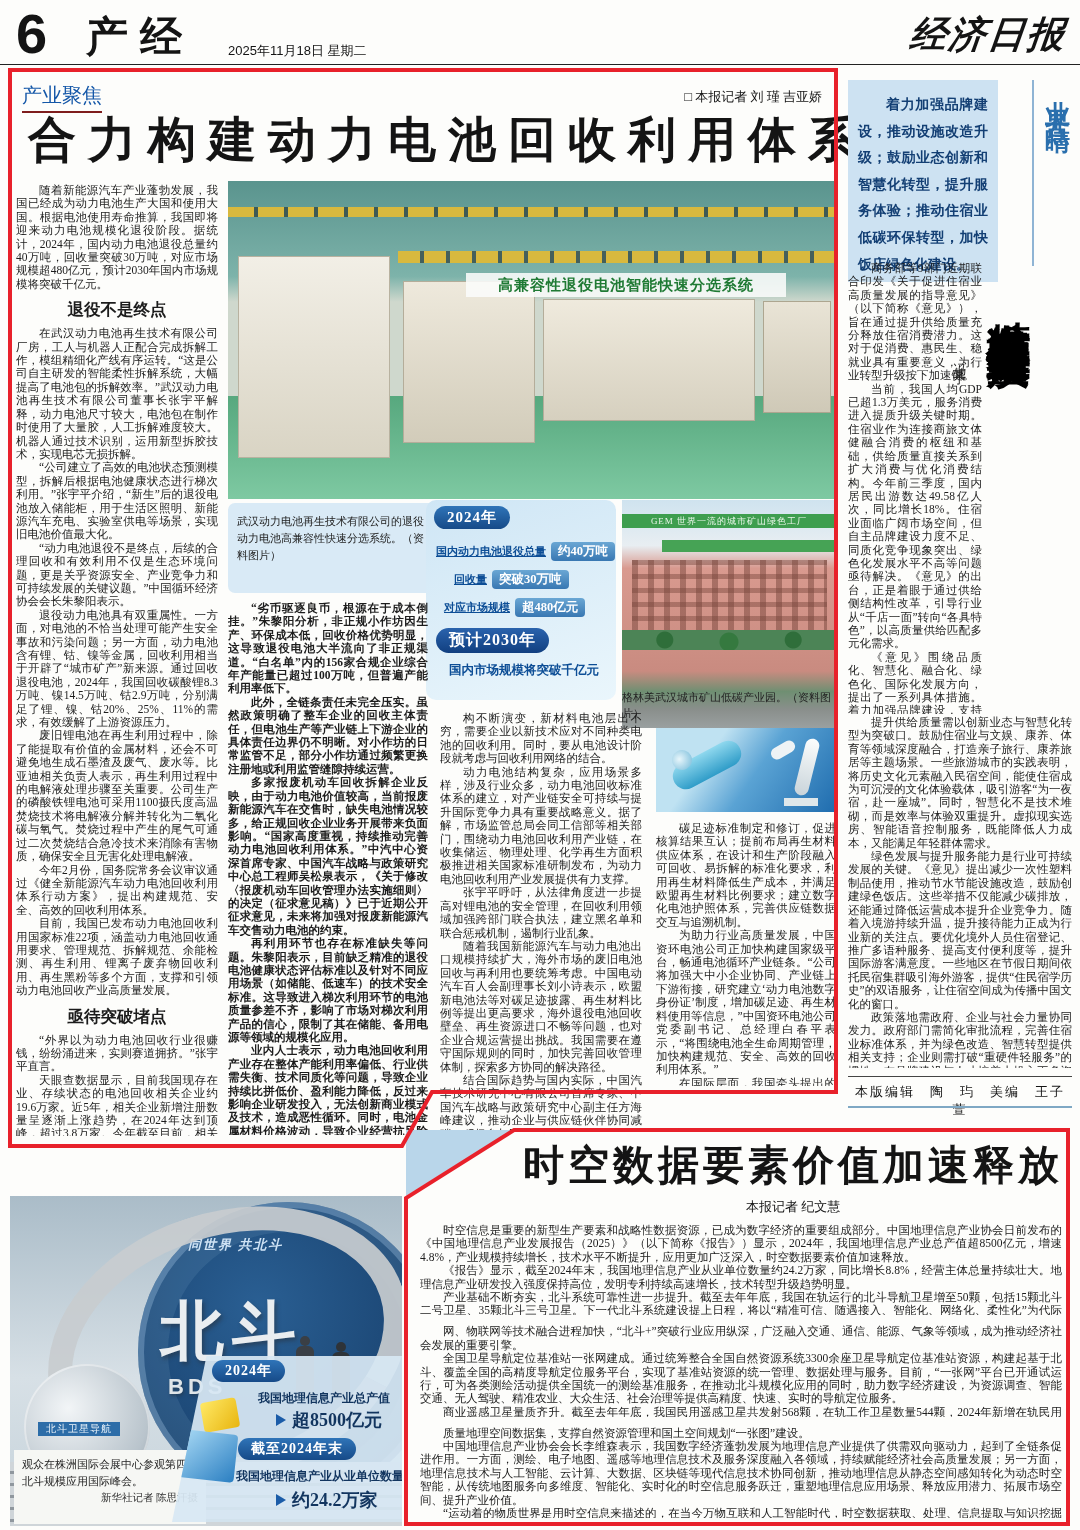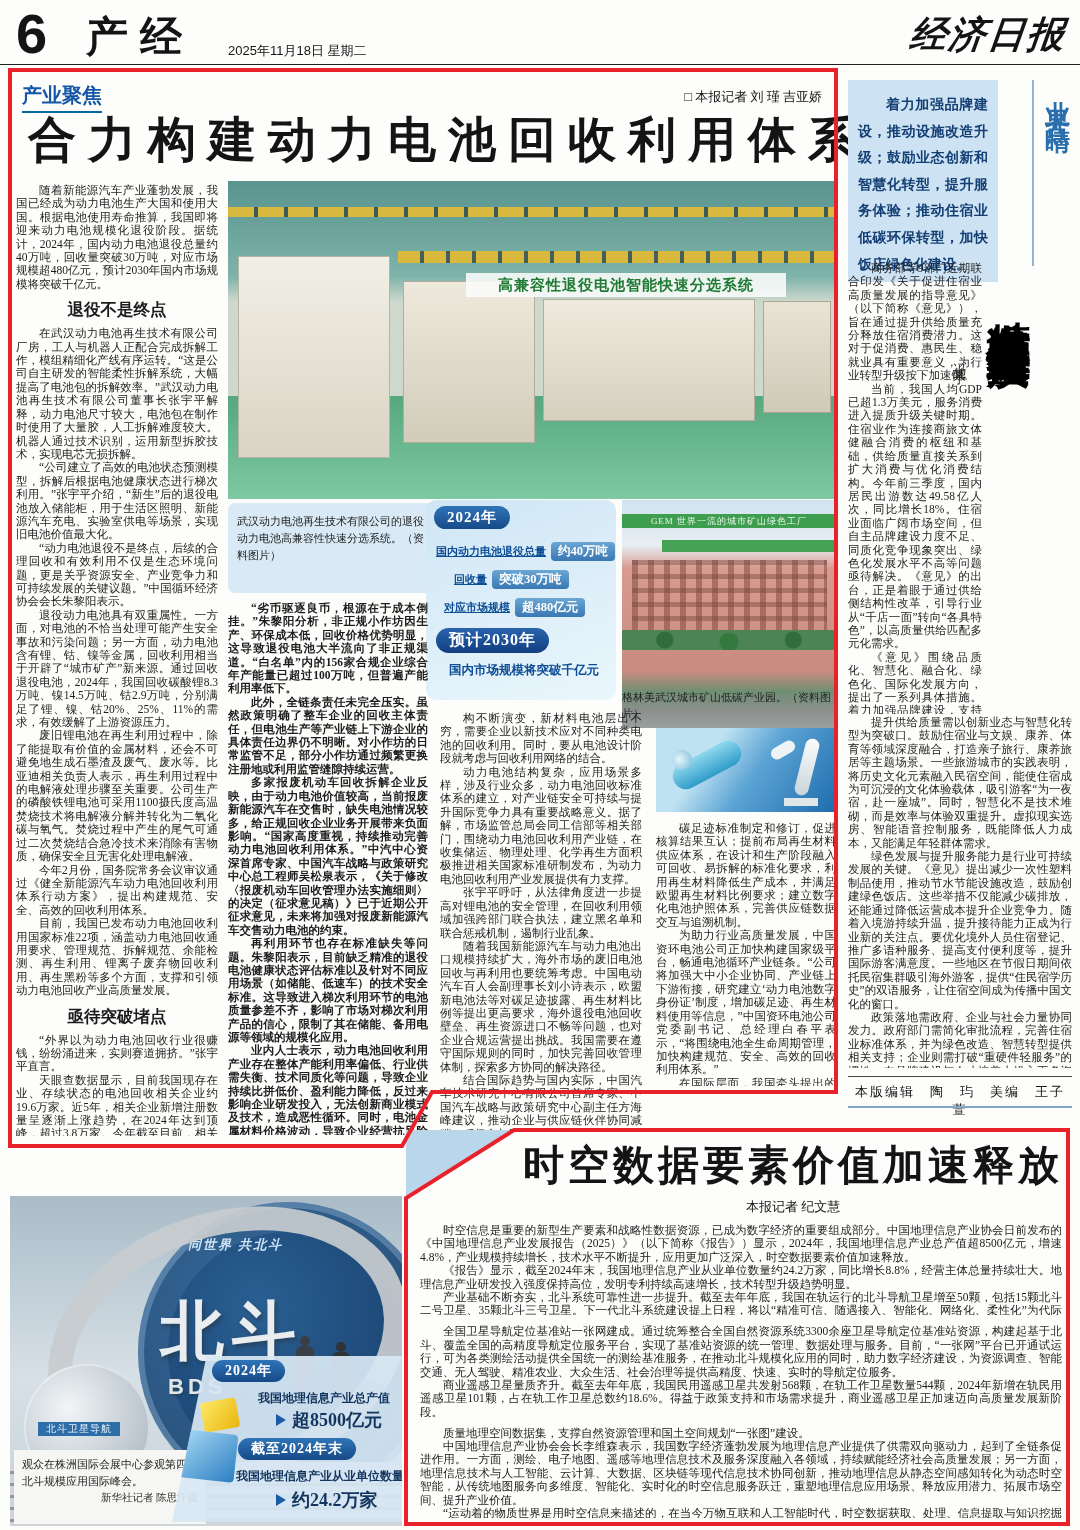--- a/index.html
+++ b/index.html
@@ -11,21 +11,21 @@
   .coltext{font-size:11.5px;line-height:13.4px;text-align:justify;overflow:hidden;color:#1c1c1c;}
   .coltext p{margin:0;text-indent:2em;}
   .coltext p.subhead{font-weight:bold;font-size:16.5px;line-height:22px;text-align:center;text-indent:0;margin:8px 0 6px 0;}
   
   .pagenum{font-weight:bold;font-size:56px;line-height:1;}
   .secname{font-weight:bold;font-size:42px;line-height:1;letter-spacing:12px;}
   .dateline{font-size:13px;}
   .masthead{font-weight:bold;font-size:37px;font-style:italic;letter-spacing:2px;transform:skewX(-6deg);}
   .hrule{background:#222;height:1px;}
   
-  .kicker{font-weight:bold;font-size:20px;color:#1457a8;border-bottom:2px solid #0369a1;padding-bottom:2px;}
+  .kicker{font-weight:normal;font-size:20px;color:#1457a8;border-bottom:2px solid #7f1d1d;padding-bottom:2px;}
   .mainhead{font-weight:bold;font-size:48px;letter-spacing:12px;text-align:center;white-space:nowrap;}
   .byline{font-size:13px;text-align:right;}
   
   .photo{overflow:hidden;}
   .cap-panel{background:#d9eaf6;border-radius:7px;font-size:11px;line-height:1.55;padding:10px 9px;color:#222;}
   .cap-plain{font-size:11px;line-height:1.45;color:#222;}
   
   .infopanel{background:linear-gradient(160deg,#cfe6f5,#eaf6fc);border-radius:10px;}
   .pill{display:inline-block;background:linear-gradient(#2f74b8,#164a88);color:#fff;font-weight:bold;
         border-radius:13px;padding:2px 13px;font-size:15px;letter-spacing:1px;}
@@ -216,20 +216,21 @@
 
   <div class="abs bottomhead" style="left:520px;top:1138px;width:546px;">时空数据要素价值加速释放</div>
   <div class="abs bottom-byline" style="left:520px;top:1198px;width:546px;">本报记者 纪文慧</div>
   <div class="abs botcols" style="left:420px;top:1224px;width:642px;height:294px;flex-direction:column;">
     <div class="coltext" style="height:294px;">
         <p>时空信息是重要的新型生产要素和战略性数据资源，已成为数字经济的重要组成部分。中国地理信息产业协会日前发布的《中国地理信息产业发展报告（2025）》（以下简称《报告》）显示，2024年，我国地理信息产业总产值超8500亿元，增速4.8%，产业规模持续增长，技术水平不断提升，应用更加广泛深入，时空数据要素价值加速释放。</p>
         <p>《报告》显示，截至2024年末，我国地理信息产业从业单位数量约24.2万家，同比增长8.8%，经营主体总量持续壮大。地理信息产业研发投入强度保持高位，发明专利持续高速增长，技术转型升级趋势明显。</p>
         <p>产业基础不断夯实，北斗系统可靠性进一步提升。截至去年年底，我国在轨运行的北斗导航卫星增至50颗，包括15颗北斗二号卫星、35颗北斗三号卫星。下一代北斗系统建设提上日程，将以“精准可信、随遇接入、智能化、网络化、柔性化”为代际特征，全面提升时空基准维持精度和自主运行能力，实现用户多场景、高精度、智能化使用。</p>
       </div>
     <div class="coltext" style="height:294px;">
+        <p>网、物联网等技术融合进程加快，“北斗+”突破行业应用纵深，广泛融入交通、通信、能源、气象等领域，成为推动经济社会发展的重要引擎。</p>
         <p>全国卫星导航定位基准站一张网建成。通过统筹整合全国自然资源系统3300余座卫星导航定位基准站资源，构建起基于北斗、覆盖全国的高精度导航定位服务平台，实现了基准站资源的统一管理、数据处理与服务。目前，“一张网”平台已开通试运行，可为各类测绘活动提供全国统一的测绘基准服务，在推动北斗规模化应用的同时，助力数字经济建设，为资源调查、智能交通、无人驾驶、精准农业、大众生活、社会治理等提供高精度、快速、实时的导航定位服务。</p>
         <p>商业遥感卫星量质齐升。截至去年年底，我国民用遥感卫星共发射568颗，在轨工作卫星数量544颗，2024年新增在轨民用遥感卫星101颗，占在轨工作卫星总数约18.6%。得益于政策支持和市场需求提升，商业遥感卫星正加速迈向高质量发展新阶段。</p>
       </div>
     <div class="coltext" style="height:294px;">
         <p>质量地理空间数据集，支撑自然资源管理和国土空间规划“一张图”建设。</p>
         <p>中国地理信息产业协会会长李维森表示，我国数字经济蓬勃发展为地理信息产业提供了供需双向驱动力，起到了全链条促进作用。一方面，测绘、电子地图、遥感等地理信息技术及服务深度融入各领域，持续赋能经济社会高质量发展；另一方面，地理信息技术与人工智能、云计算、大数据、区块链等现代信息技术协同创新，推动地理信息从静态空间感知转化为动态时空智能，从传统地图服务向多维度、智能化、实时化的时空信息服务跃迁，重塑地理信息应用场景、释放应用潜力、拓展市场空间、提升产业价值。</p>
         <p>“运动着的物质世界是用时空信息来描述的，在当今万物互联和人工智能时代，时空数据获取、处理、信息提取与知识挖掘需要走向智能。”中国科学院院士、中国工程院院士李德仁以低空经济举例，要让无人机“看得见、听得懂、管得住”，就需要精准的时空感知、动态的路径规划与资源调度。随着低空经济应用场景向生产作业、公共服务、航空消费等领域拓展，从提供时空信息到支持基础设施建设，从航线规划、航路管理、航线飞行到保障安全，时空智能不可或缺，将成为推动新产业新赛道安全有序发展的重要支撑。</p>
       </div>
   </div>
 

